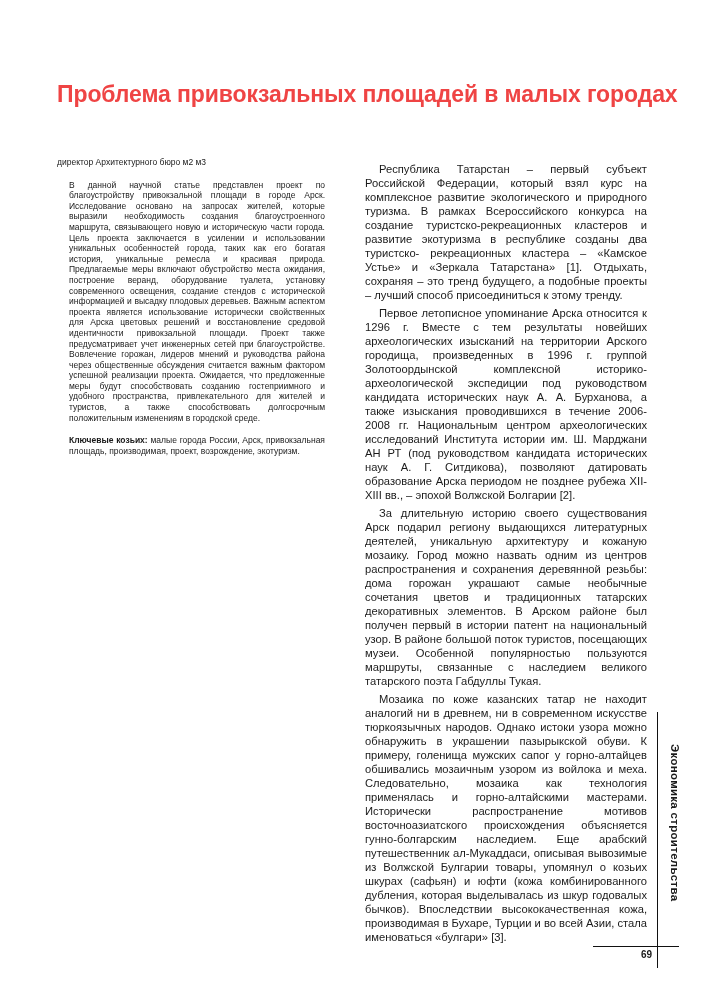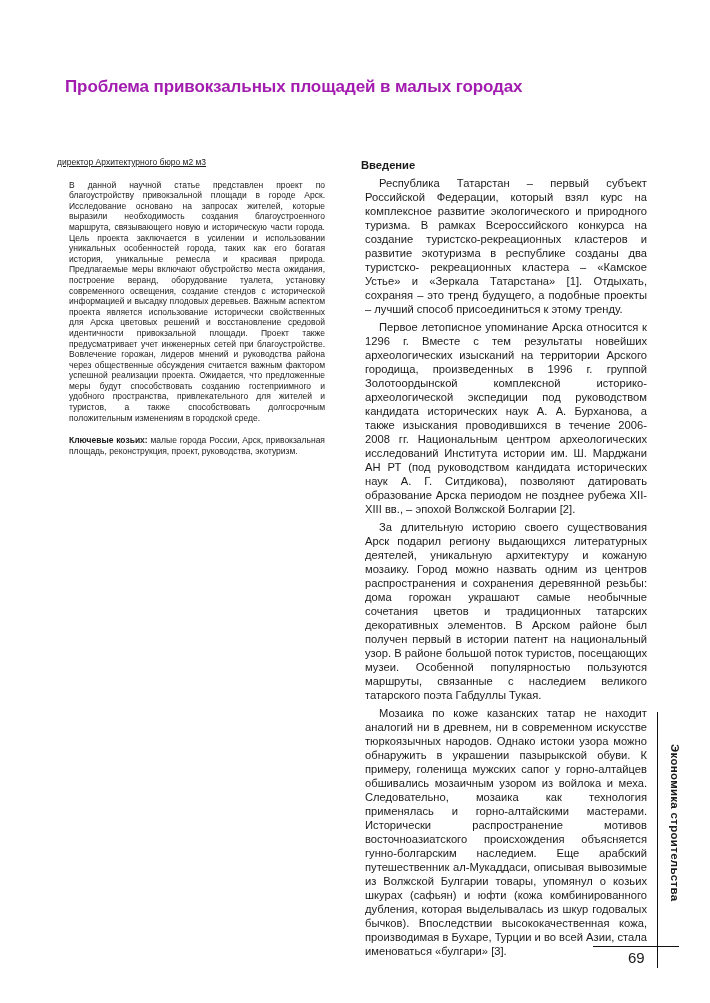--- a/index.html
+++ b/index.html
@@ -1,50 +1,49 @@
 <!DOCTYPE html>
 <html><head>
 <meta charset="utf-8">
 <style>
   html, body { margin:0; padding:0; background:#ffffff; }
   body { width:710px; height:1003px; position:relative; overflow:hidden; color:#1a1a1a;
          font-family:"Liberation Sans", "DejaVu Sans", sans-serif; }
-  .title { position:absolute; left:57px; top:66px; width:600px; font-size:17px; font-weight:bold;
-           letter-spacing:-0.1px; color:#a21caf; white-space:nowrap;margin-left:8px; }
+  .title { position:absolute; left:57px; top:66px; width:600px; font-size:23px; font-weight:bold;
+           letter-spacing:-0.1px; color:#ef4444; white-space:nowrap; }
   .left-col { position:absolute; left:57px; top:157px; width:280px; font-size:8.5px; line-height:10.6px; }
   .author-name { font-weight:bold; font-size:8.5px; }
-  .author-role { margin-bottom:0;text-decoration:underline; }
+  .author-role { margin-bottom:0; }
   .abstract { text-align:justify; }
   .abstract p { margin:12px; }
   .kw-label { font-weight:bold; }
   .right-col { position:absolute; left:361px; top:158px; width:290px; font-size:11.2px; line-height:14px; }
   .section-head { font-weight:bold; font-size:11.2px; }
   .right-col p { margin:4px; text-align:justify; text-indent:14px; }
   .vline { position:absolute; left:657px; top:712px; width:1px; height:256px; background:#111; }
   .hline { position:absolute; left:593px; top:946px; width:86px; height:1px; background:#111; }
-  .page-num { position:absolute; left:628px; top:949px; width:24px; font-size:15px; font-weight:normal; }
+  .page-num { position:absolute; left:628px; top:949px; width:24px; text-align:right; font-size:10px; font-weight:bold; }
   .running-head { position:absolute; left:665px; top:744px; width:20px; height:190px; }
   .running-head span { position:absolute; left:0; top:0; transform-origin:0 0; transform:translate(16px,0) rotate(90deg);
            font-size:11.5px; font-weight:bold; white-space:nowrap; letter-spacing:0.3px; }
 </style>
 </head>
 <body>
 
 <h1 class="title">Проблема привокзальных площадей в малых городах</h1>
 
 <div class="left-col">
   <div class="author-role">директор Архитектурного бюро м2 м3</div>
   <div class="abstract">
     <p>В данной научной статье представлен проект по благоустройству привокзальной площади в городе Арск. Исследование основано на запросах жителей, которые выразили необходимость создания благоустроенного маршрута, связывающего новую и историческую части города. Цель проекта заключается в усилении и использовании уникальных особенностей города, таких как его богатая история, уникальные ремесла и красивая природа. Предлагаемые меры включают обустройство места ожидания, построение веранд, оборудование туалета, установку современного освещения, создание стендов с исторической информацией и высадку плодовых деревьев. Важным аспектом проекта является использование исторически свойственных для Арска цветовых решений и восстановление средовой идентичности привокзальной площади. Проект также предусматривает учет инженерных сетей при благоустройстве. Вовлечение горожан, лидеров мнений и руководства района через общественные обсуждения считается важным фактором успешной реализации проекта. Ожидается, что предложенные меры будут способствовать созданию гостеприимного и удобного пространства, привлекательного для жителей и туристов, а также способствовать долгосрочным положительным изменениям в городской среде.</p>
-    <p><span class="kw-label">Ключевые козьих:</span> <span>малые города России, Арск, привокзальная площадь, реконструкция, проект, руководства, экотуризм.</span></p>
+    <p><span class="kw-label">Ключевые козьих:</span> <span>малые города России, Арск, привокзальная площадь, производимая, проект, возрождение, экотуризм.</span></p>
   </div>
 </div>
 
 <div class="right-col">
-  <div class="section-head">Введение</div>
   <p>Республика Татарстан – первый субъект Российской Федерации, который взял курс на комплексное развитие экологического и природного туризма. В рамках Всероссийского конкурса на создание туристско-рекреационных кластеров и развитие экотуризма в республике созданы два туристско- рекреационных кластера – «Камское Устье» и «Зеркала Татарстана» [1]. Отдыхать, сохраняя – это тренд будущего, а подобные проекты – лучший способ присоединиться к этому тренду.</p>
   <p>Первое летописное упоминание Арска относится к 1296 г. Вместе с тем результаты новейших археологических изысканий на территории Арского городища, произведенных в 1996 г. группой Золотоордынской комплексной историко-археологической экспедиции под руководством кандидата исторических наук А. А. Бурханова, а также изыскания проводившихся в течение 2006-2008 гг. Национальным центром археологических исследований Института истории им. Ш. Марджани АН РТ (под руководством кандидата исторических наук А. Г. Ситдикова), позволяют датировать образование Арска периодом не позднее рубежа XII-XIII вв., – эпохой Волжской Болгарии [2].</p>
   <p>За длительную историю своего существования Арск подарил региону выдающихся литературных деятелей, уникальную архитектуру и кожаную мозаику. Город можно назвать одним из центров распространения и сохранения деревянной резьбы: дома горожан украшают самые необычные сочетания цветов и традиционных татарских декоративных элементов. В Арском районе был получен первый в истории патент на национальный узор. В районе большой поток туристов, посещающих музеи. Особенной популярностью пользуются маршруты, связанные с наследием великого татарского поэта Габдуллы Тукая.</p>
   <p>Мозаика по коже казанских татар не находит аналогий ни в древнем, ни в современном искусстве тюркоязычных народов. Однако истоки узора можно обнаружить в украшении пазырыкской обуви. К примеру, голенища мужских сапог у горно-алтайцев обшивались мозаичным узором из войлока и меха. Следовательно, мозаика как технология применялась и горно-алтайскими мастерами. Исторически распространение мотивов восточноазиатского происхождения объясняется гунно-болгарским наследием. Еще арабский путешественник ал-Мукаддаси, описывая вывозимые из Волжской Булгарии товары, упомянул о козьих шкурах (сафьян) и юфти (кожа комбинированного дубления, которая выделывалась из шкур годовалых бычков). Впоследствии высококачественная кожа, производимая в Бухаре, Турции и во всей Азии, стала именоваться «булгари» [3].</p>
 </div>
 
 <div class="running-head">
   <span>Экономика строительства</span>
 </div>
 <div class="vline"></div>

